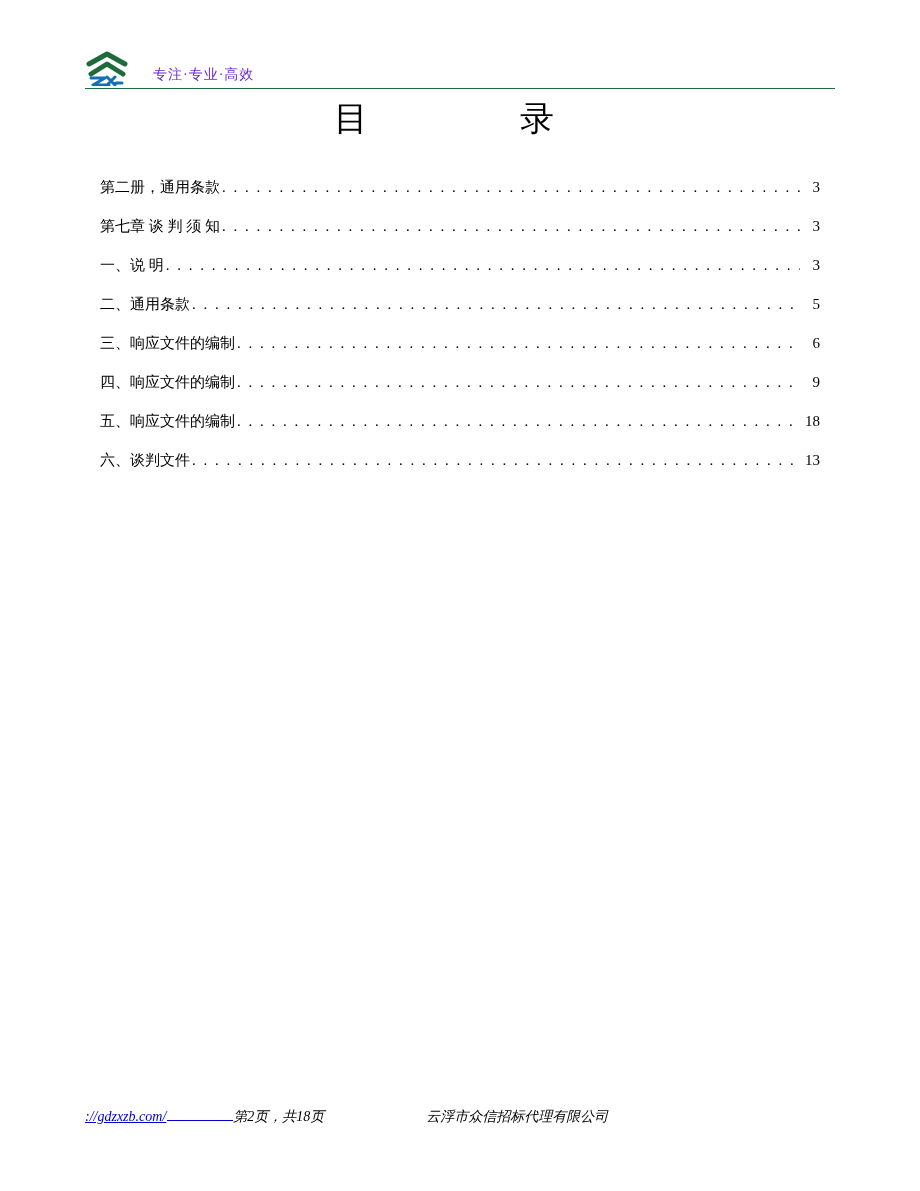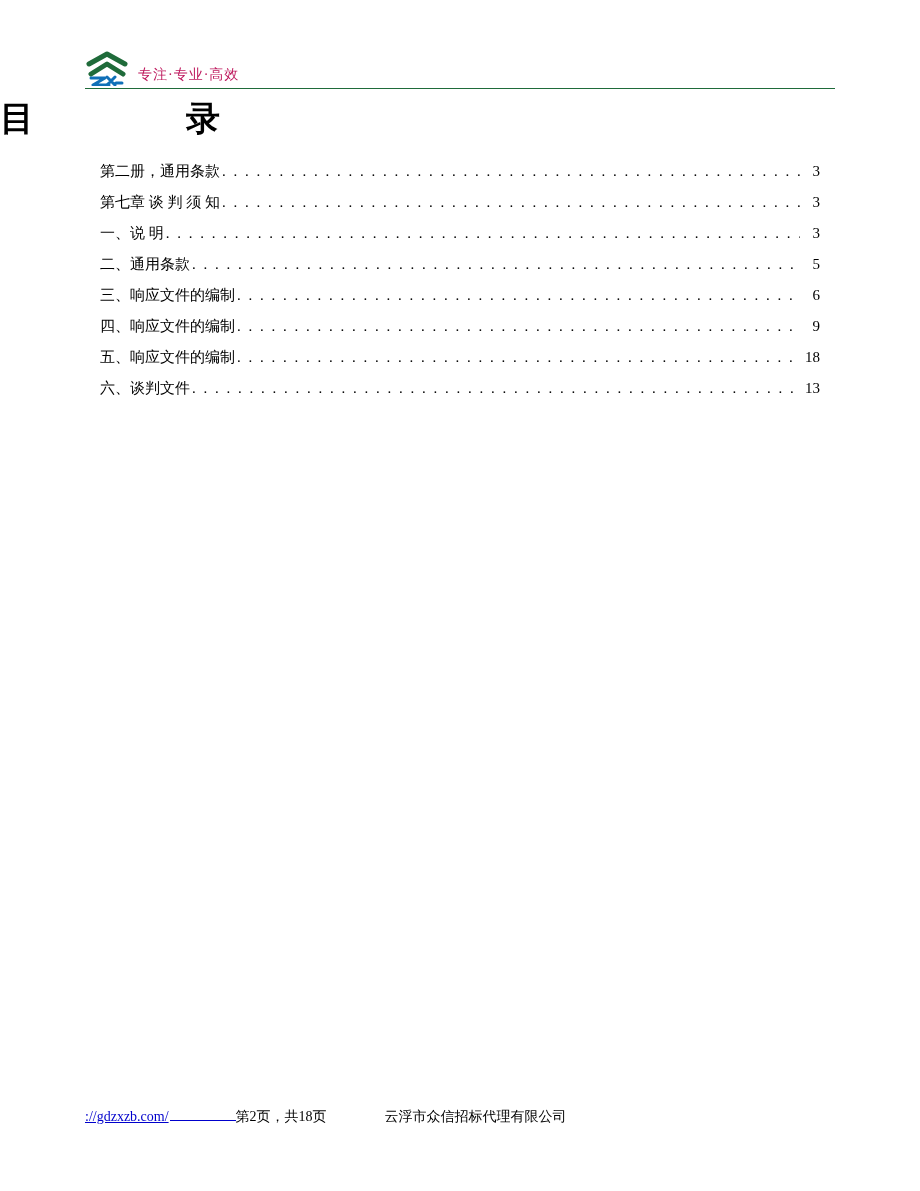--- a/index.html
+++ b/index.html
@@ -2,39 +2,39 @@
 <html><head>
 <meta charset="utf-8">
 <style>
   * { margin: 0; padding: 0; box-sizing: border-box; }
   html, body { width: 920px; height: 1191px; background: #ffffff; font-family: "SimSun", "宋体", serif; color: #000; }
   .page { position: relative; width: 920px; height: 1191px; }
 
   
   .header { position: absolute; top: 44px; left: 85px; right: 85px; height: 42px; display: flex; align-items: flex-end; }
   .logo { width: 44px; height: 36px; display: flex; flex-direction: column; align-items: center; justify-content: center; gap: 0; }
-  .tagline { font-size: 14px; color: #be185d; letter-spacing: 1px; margin-left: 9px; padding-bottom: 2px; font-family: "SimSun","宋体",serif; }
+  .tagline { font-size: 14px; color: #6d28d9; letter-spacing: 1px; margin-left: 24px; padding-bottom: 2px; font-family: "SimSun","宋体",serif; }
   .header-rule { position: absolute; top: 88px; left: 85px; right: 85px; height: 0; border-top: 1.5px solid #1f6b3a; }
 
   
-  .title { position: absolute; top: 96px; left: 0; right: 4px; font-size: 34px; font-weight: 700; font-family: "SimHei","黑体",sans-serif; letter-spacing: 28px; }
+  .title { position: absolute; top: 96px; left: 0; right: 4px; text-align: center; font-size: 34px; font-weight: 400; font-family: "SimHei","黑体",sans-serif; letter-spacing: 28px; }
 
   
   .toc { position: absolute; top: 156px; left: 100px; right: 100px; }
-  .toc-row { display: flex; align-items: center; font-size: 15px; line-height: 1; height: 31px; }
+  .toc-row { display: flex; align-items: flex-end; font-size: 15px; line-height: 1; height: 31px; margin-top: 8px; }
   .toc-label { white-space: nowrap; }
   .toc-leader { flex: 1 1 auto; overflow: hidden; letter-spacing: 2px; font-size: 15px; color: #000; padding: 0 2px; white-space: nowrap; }
   .toc-page { white-space: nowrap; font-size: 15px; min-width: 20px; text-align: right; }
 
   
-  .footer { position: absolute; bottom: 65px; left: 85px; right: 85px; display: flex; align-items: baseline; font-size: 14px; }
+  .footer { position: absolute; bottom: 65px; left: 85px; right: 85px; display: flex; align-items: baseline; font-size: 14px; font-style: italic; }
   .footer-link { color: #0000cc; text-decoration: underline; }
   .footer-link-pad { display: inline-block; width: 66px; border-bottom: 1px solid #0000cc; height: 1em; vertical-align: baseline; margin-left: 1px; }
   .footer-mid { }
-  .footer-right { margin-left: 58px; }
+  .footer-right { margin-left: 102px; }
 </style>
 </head>
 <body>
 
 <div class="page">
 
   <div class="header">
     <div class="logo">
       <svg viewBox="0 0 44 36" width="44" height="36">
         <polyline points="4,14 22,4 40,14" fill="none" stroke="#1f6b3a" stroke-width="5" stroke-linecap="round" stroke-linejoin="round"></polyline>

